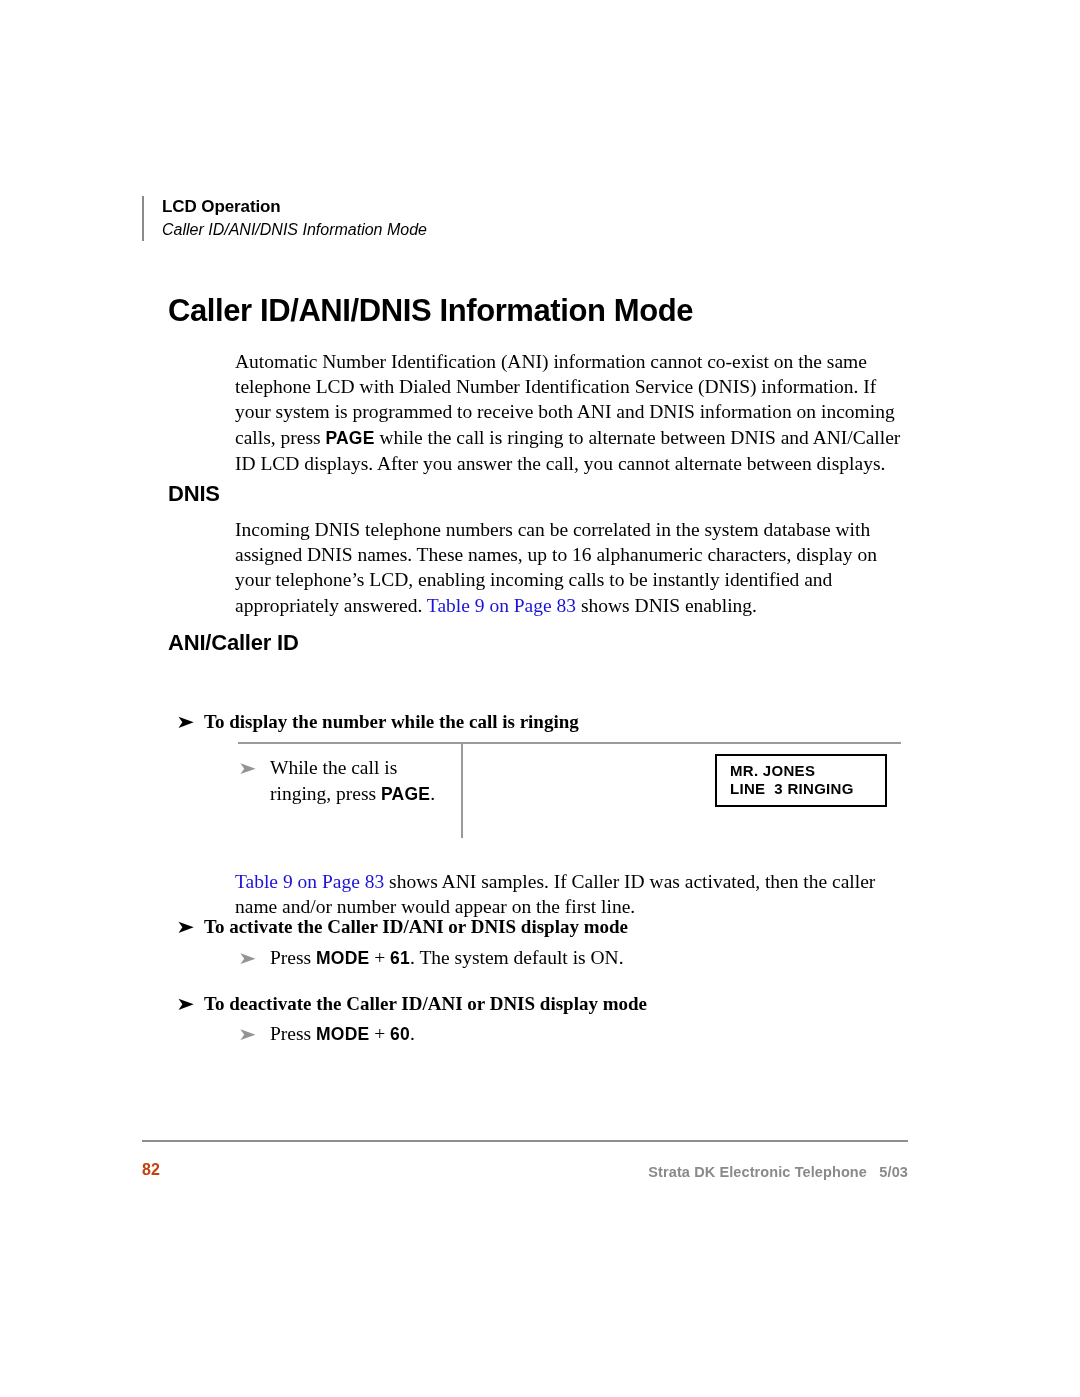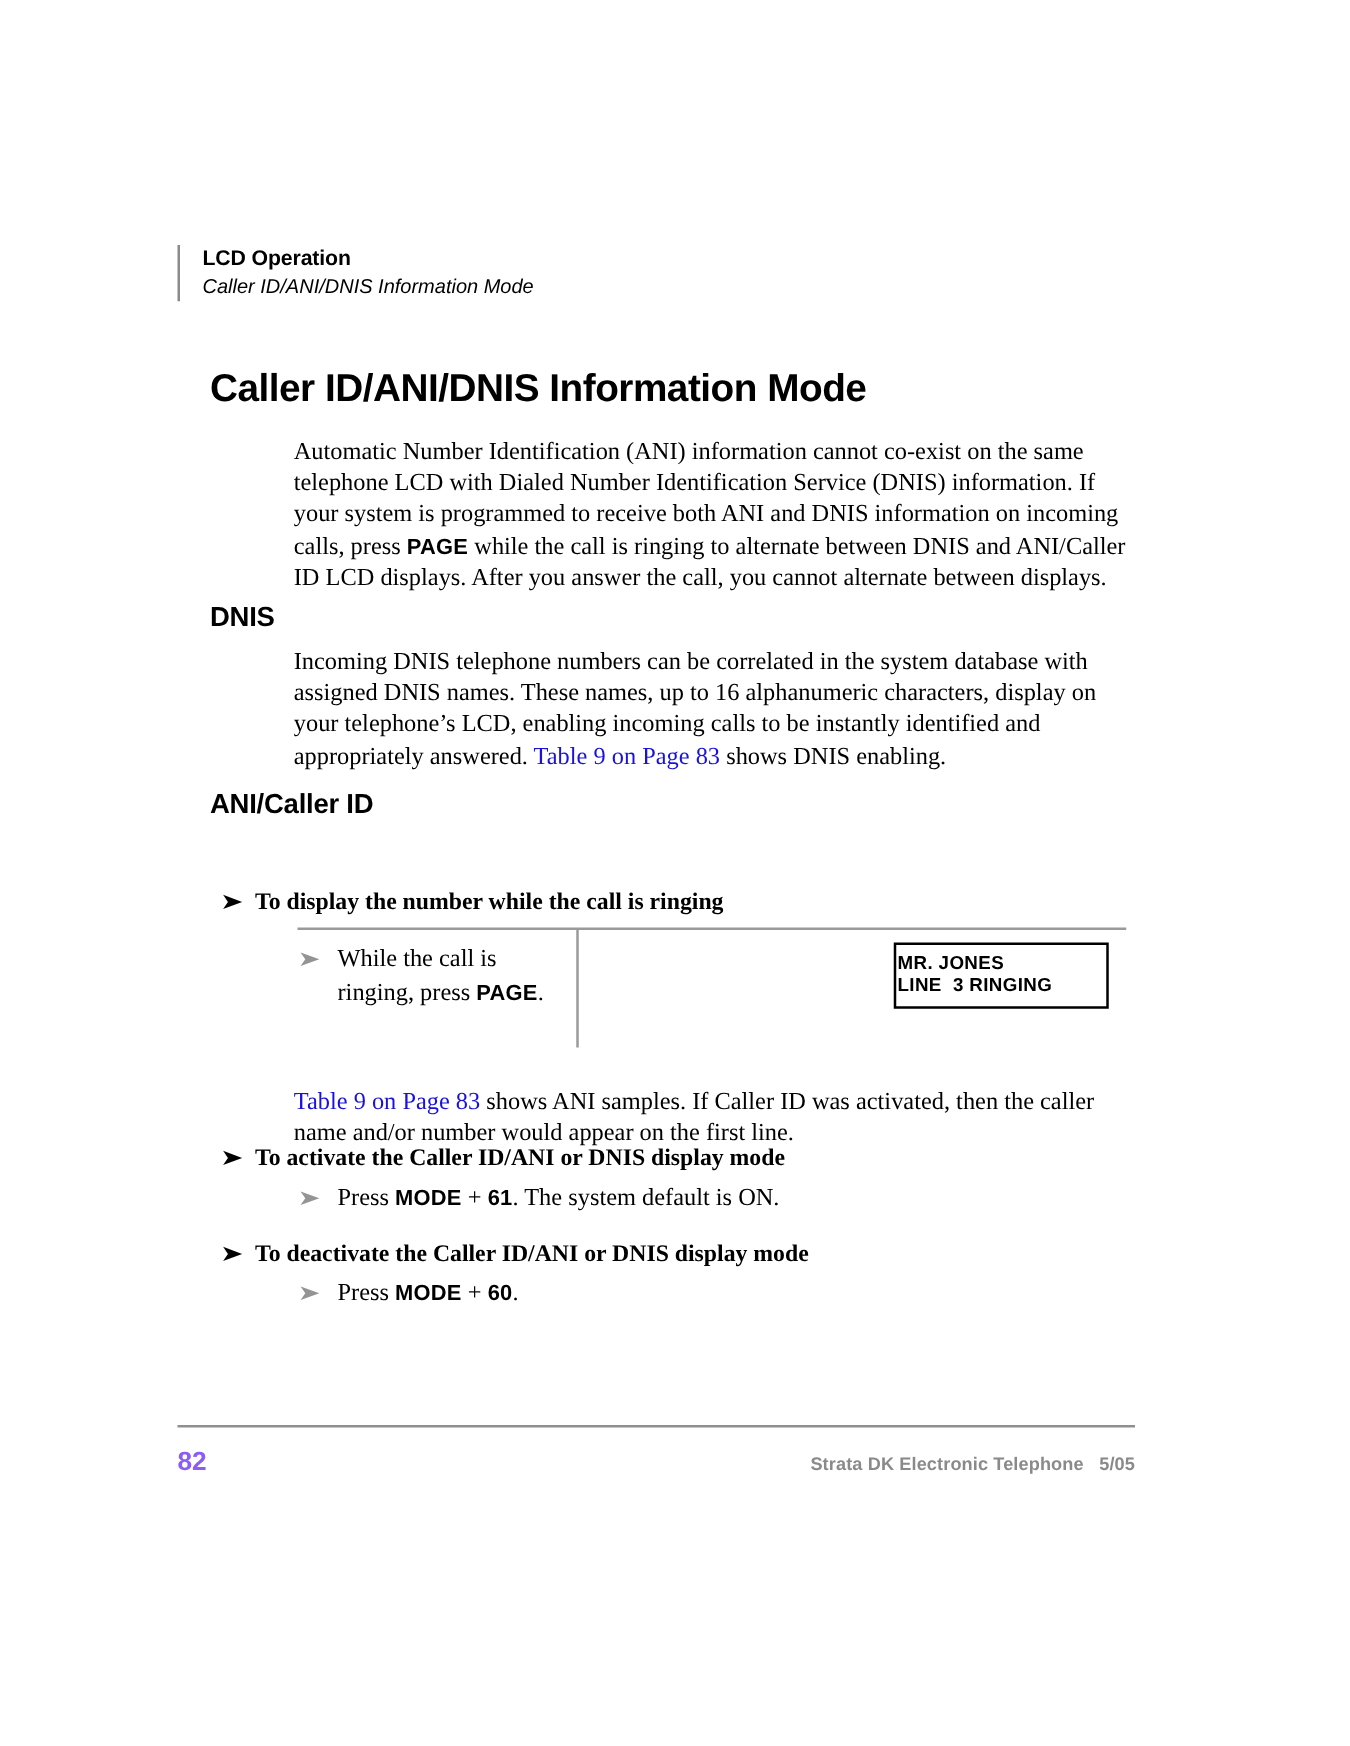--- a/index.html
+++ b/index.html
@@ -197,21 +197,21 @@
   }
 
   .lcd-box {
     position: absolute;
     left: 477px;
     top: 10px;
     width: 172px;
     box-sizing: border-box;
     border: 2px solid #000;
     background: #fff;
-    padding: 6px 9px 7px 1px;
+    padding: 6px 9px 7px 13px;
   }
   .lcd-line {
     font-family: "Liberation Sans", sans-serif;
     font-weight: bold;
     font-size: 15px;
     line-height: 18px;
     letter-spacing: 0.3px;
     color: #000;
     white-space: pre;
   }
@@ -224,23 +224,23 @@
     width: 766px;
     height: 2px;
     background: #8f8f8f;
   }
   .footer-page-number {
     position: absolute;
     left: 142px;
     top: 1157px;
     font-family: "Liberation Sans", sans-serif;
     font-weight: bold;
-    font-size: 21px;
+    font-size: 16px;
     line-height: 25px;
-    color: #8b5cf6;
+    color: #c2410c;
   }
   .footer-doc-info {
     position: absolute;
     right: 172px;
     top: 1162px;
     font-family: "Liberation Sans", sans-serif;
     font-weight: bold;
     font-size: 14.5px;
     line-height: 20px;
     letter-spacing: 0.1px;
@@ -299,15 +299,15 @@
     <span class="arrow">➤</span>
     <span class="ph-text">To deactivate the Caller ID/ANI or DNIS display mode</span>
   </div>
   <div class="proc-step" style="top:1021px;">
     <span class="arrow">➤</span>
     <span class="ps-text"><span>Press </span><span class="key">MODE</span><span> + </span><span class="key">60</span><span>.</span></span>
   </div>
 
   <div class="footer-rule"></div>
   <div class="footer-page-number">82</div>
-  <div class="footer-doc-info">Strata DK Electronic Telephone   5/05</div>
+  <div class="footer-doc-info">Strata DK Electronic Telephone   5/03</div>
 
 </div>
 
 </body></html>

